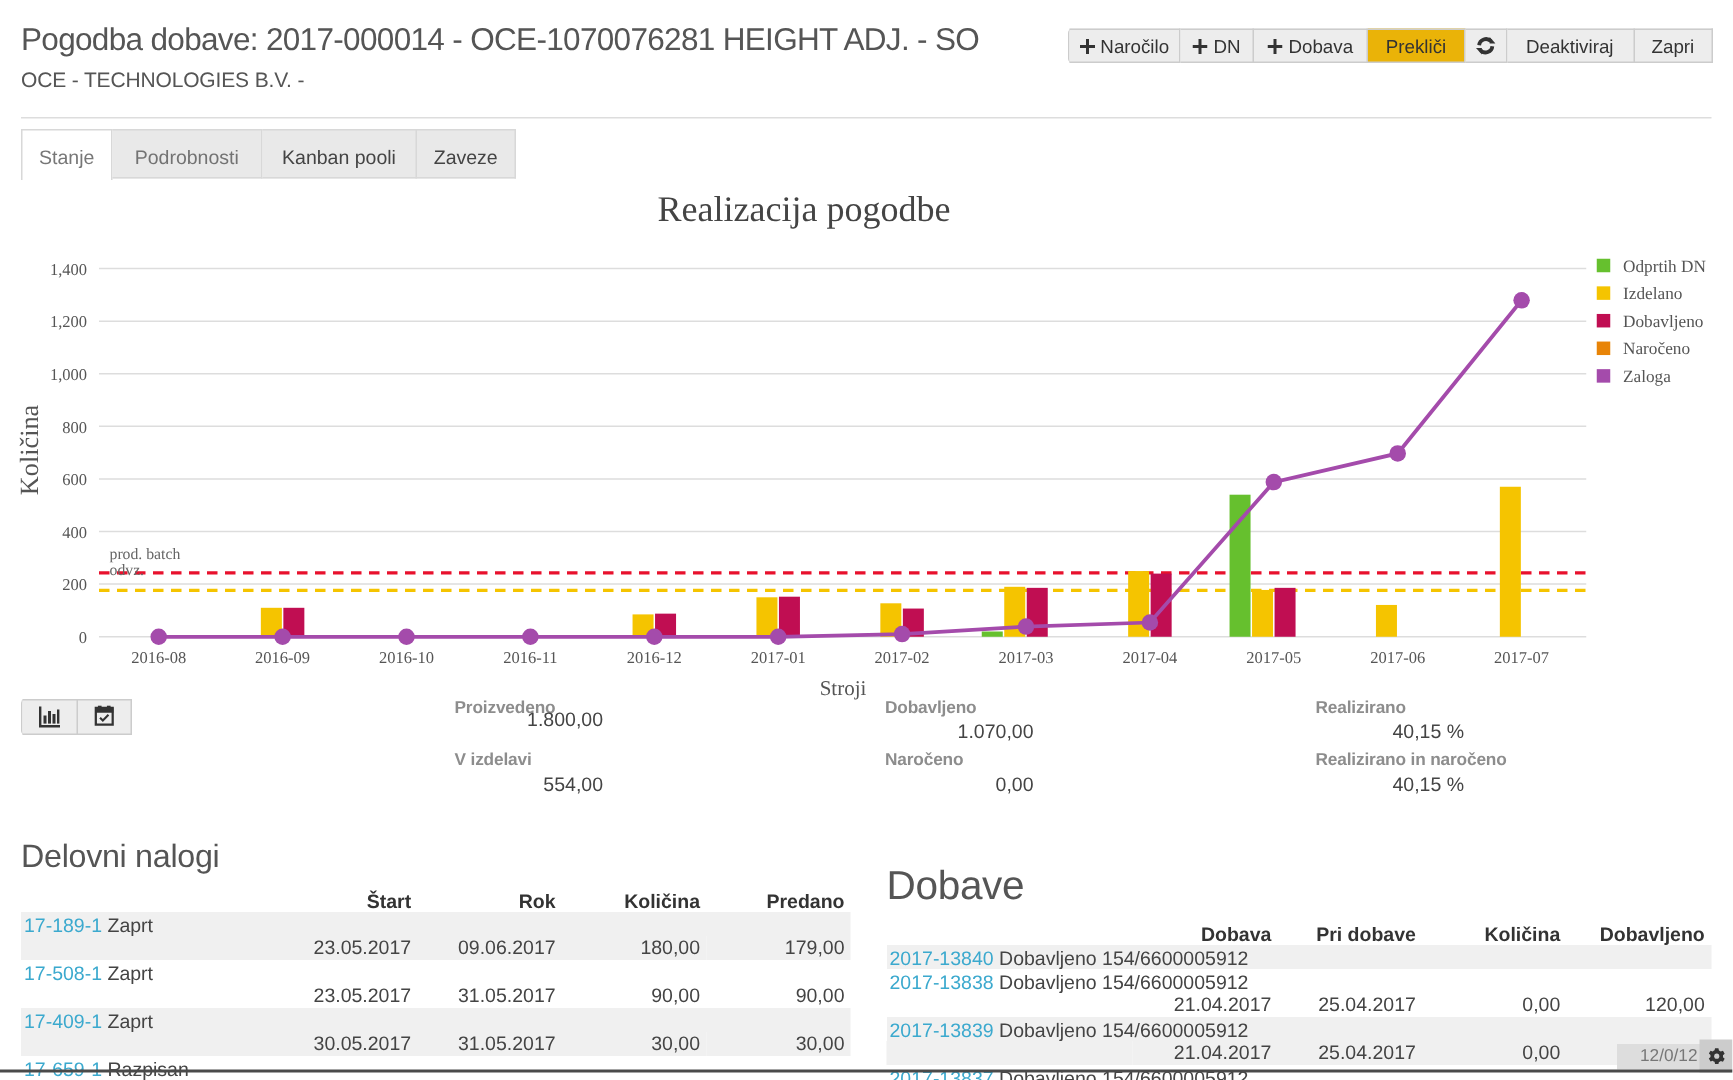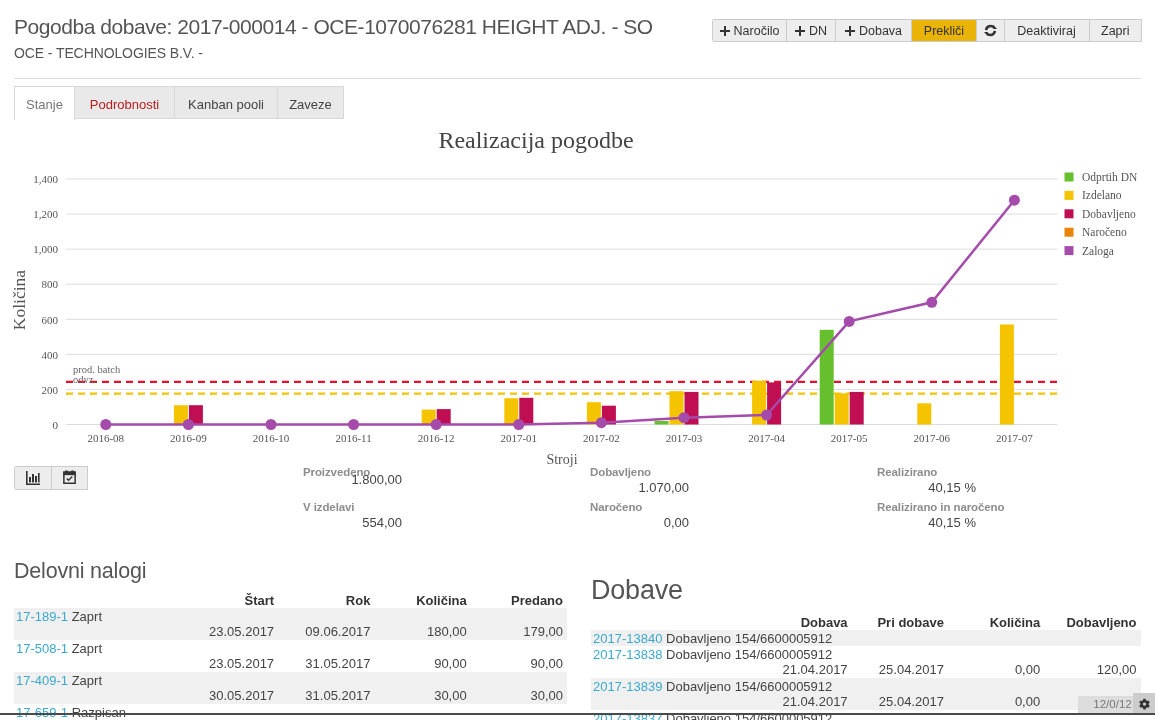--- a/index.html
+++ b/index.html
@@ -27,21 +27,21 @@
           <path d="M13.4 8.4 A5.6 5.6 0 0 1 3.8 11.8" fill="none" stroke="#333" stroke-width="3.1"></path>
           <path d="M4.8 15.2 L4.8 9.8 L0 9.8 Z" fill="#333"></path>
         </svg>
       </div>
       <div style="display:inline-flex;align-items:center;justify-content:center;width:85px;height:23px;background:#ededed;border:1px solid #ccc;border-left:none;font-size:12.5px;color:#333;white-space:nowrap">Deaktiviraj</div>
       <div style="display:inline-flex;align-items:center;justify-content:center;width:52.5px;height:23px;background:#ededed;border:1px solid #ccc;border-left:none;font-size:12.5px;color:#333;white-space:nowrap">Zapri</div>
     </div>
 <div style="position:absolute;left:14px;top:78px;width:1127px;border-top:1px solid #ddd"></div>
 <div style="position:absolute;left:14px;top:86px;display:flex;font-size:13px">
       <div style="width:61px;text-align:center;height:34px;line-height:35px;background:#fff;border:1px solid #d8d8d8;border-bottom:none;color:#777">Stanje</div>
-      <div style="width:100px;text-align:center;height:33px;line-height:35px;background:#e9e9e9;border:1px solid #d8d8d8;border-left:none;color:#b91c1c">Podrobnosti</div>
+      <div style="width:100px;text-align:center;height:33px;line-height:35px;background:#e9e9e9;border:1px solid #d8d8d8;border-left:none;color:#737373">Podrobnosti</div>
       <div style="width:103px;text-align:center;height:33px;line-height:35px;background:#e9e9e9;border:1px solid #d8d8d8;border-left:none;color:#444">Kanban pooli</div>
       <div style="width:66px;text-align:center;height:33px;line-height:35px;background:#e9e9e9;border:1px solid #d8d8d8;border-left:none;color:#444">Zaveze</div>
     </div>
 <svg width="1155" height="350" style="position:absolute;left:0;top:120px">
 <text x="536" y="27.5" text-anchor="middle" font-family="'Liberation Serif', serif" font-size="24" fill="#444444">Realizacija pogodbe</text>
 <line x1="66.0" y1="304.5" x2="1057.5" y2="304.5" stroke="#dddddd" stroke-width="1"></line>
 <text x="58" y="308.7" text-anchor="end" font-family="'Liberation Serif', serif" font-size="11" fill="#555555">0</text>
 <line x1="66.0" y1="269.4" x2="1057.5" y2="269.4" stroke="#dddddd" stroke-width="1"></line>
 <text x="58" y="273.6" text-anchor="end" font-family="'Liberation Serif', serif" font-size="11" fill="#555555">200</text>
 <line x1="66.0" y1="234.4" x2="1057.5" y2="234.4" stroke="#dddddd" stroke-width="1"></line>

